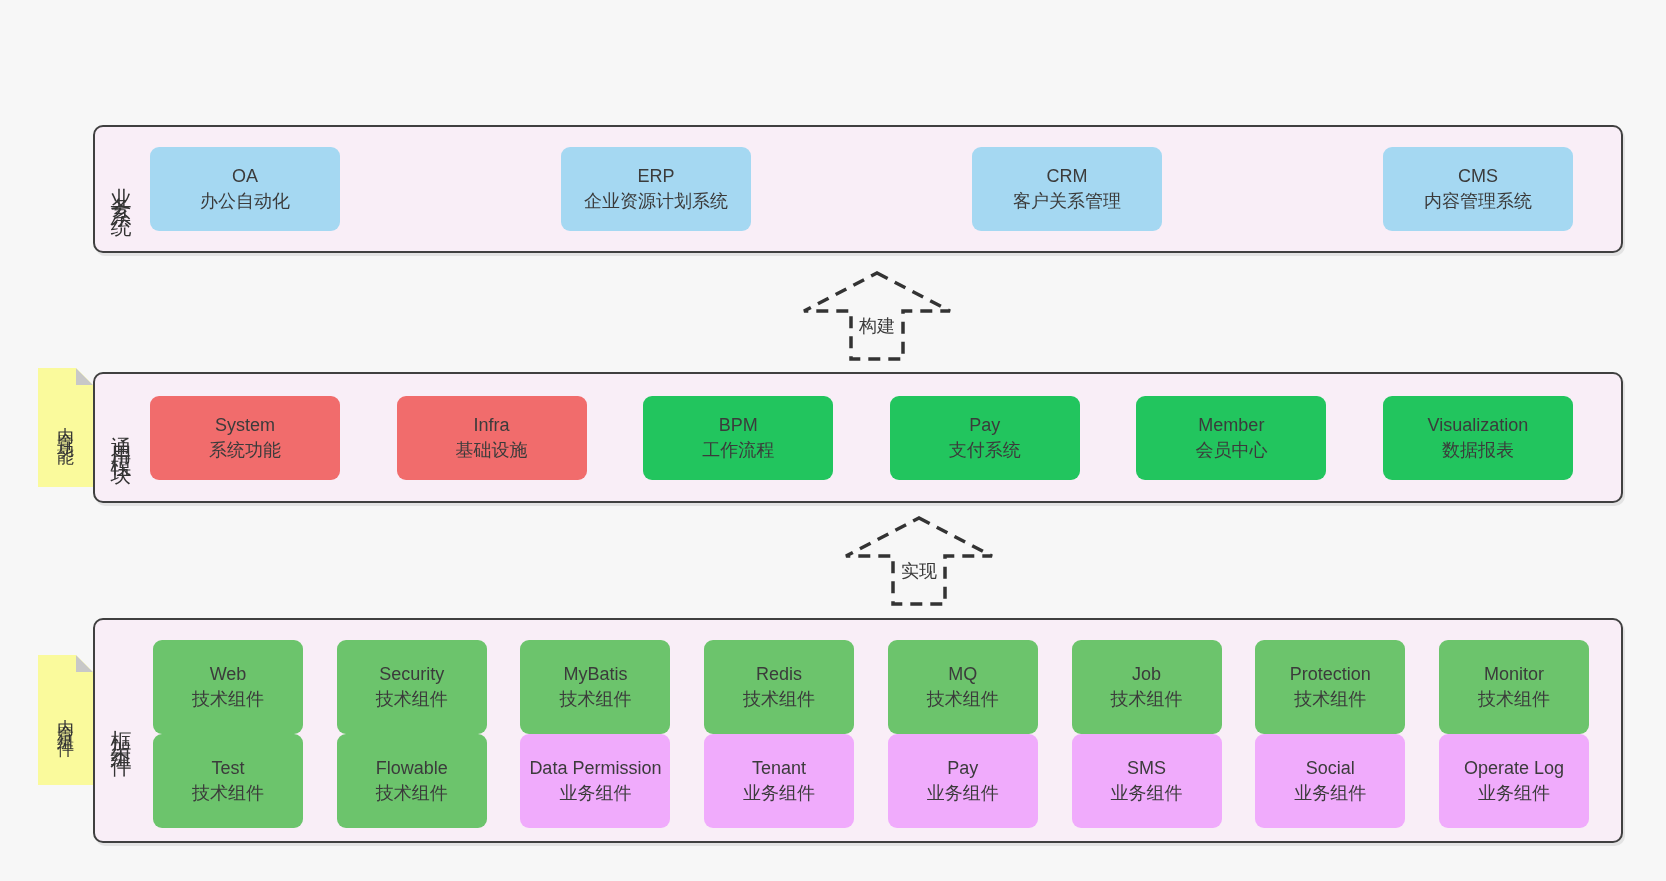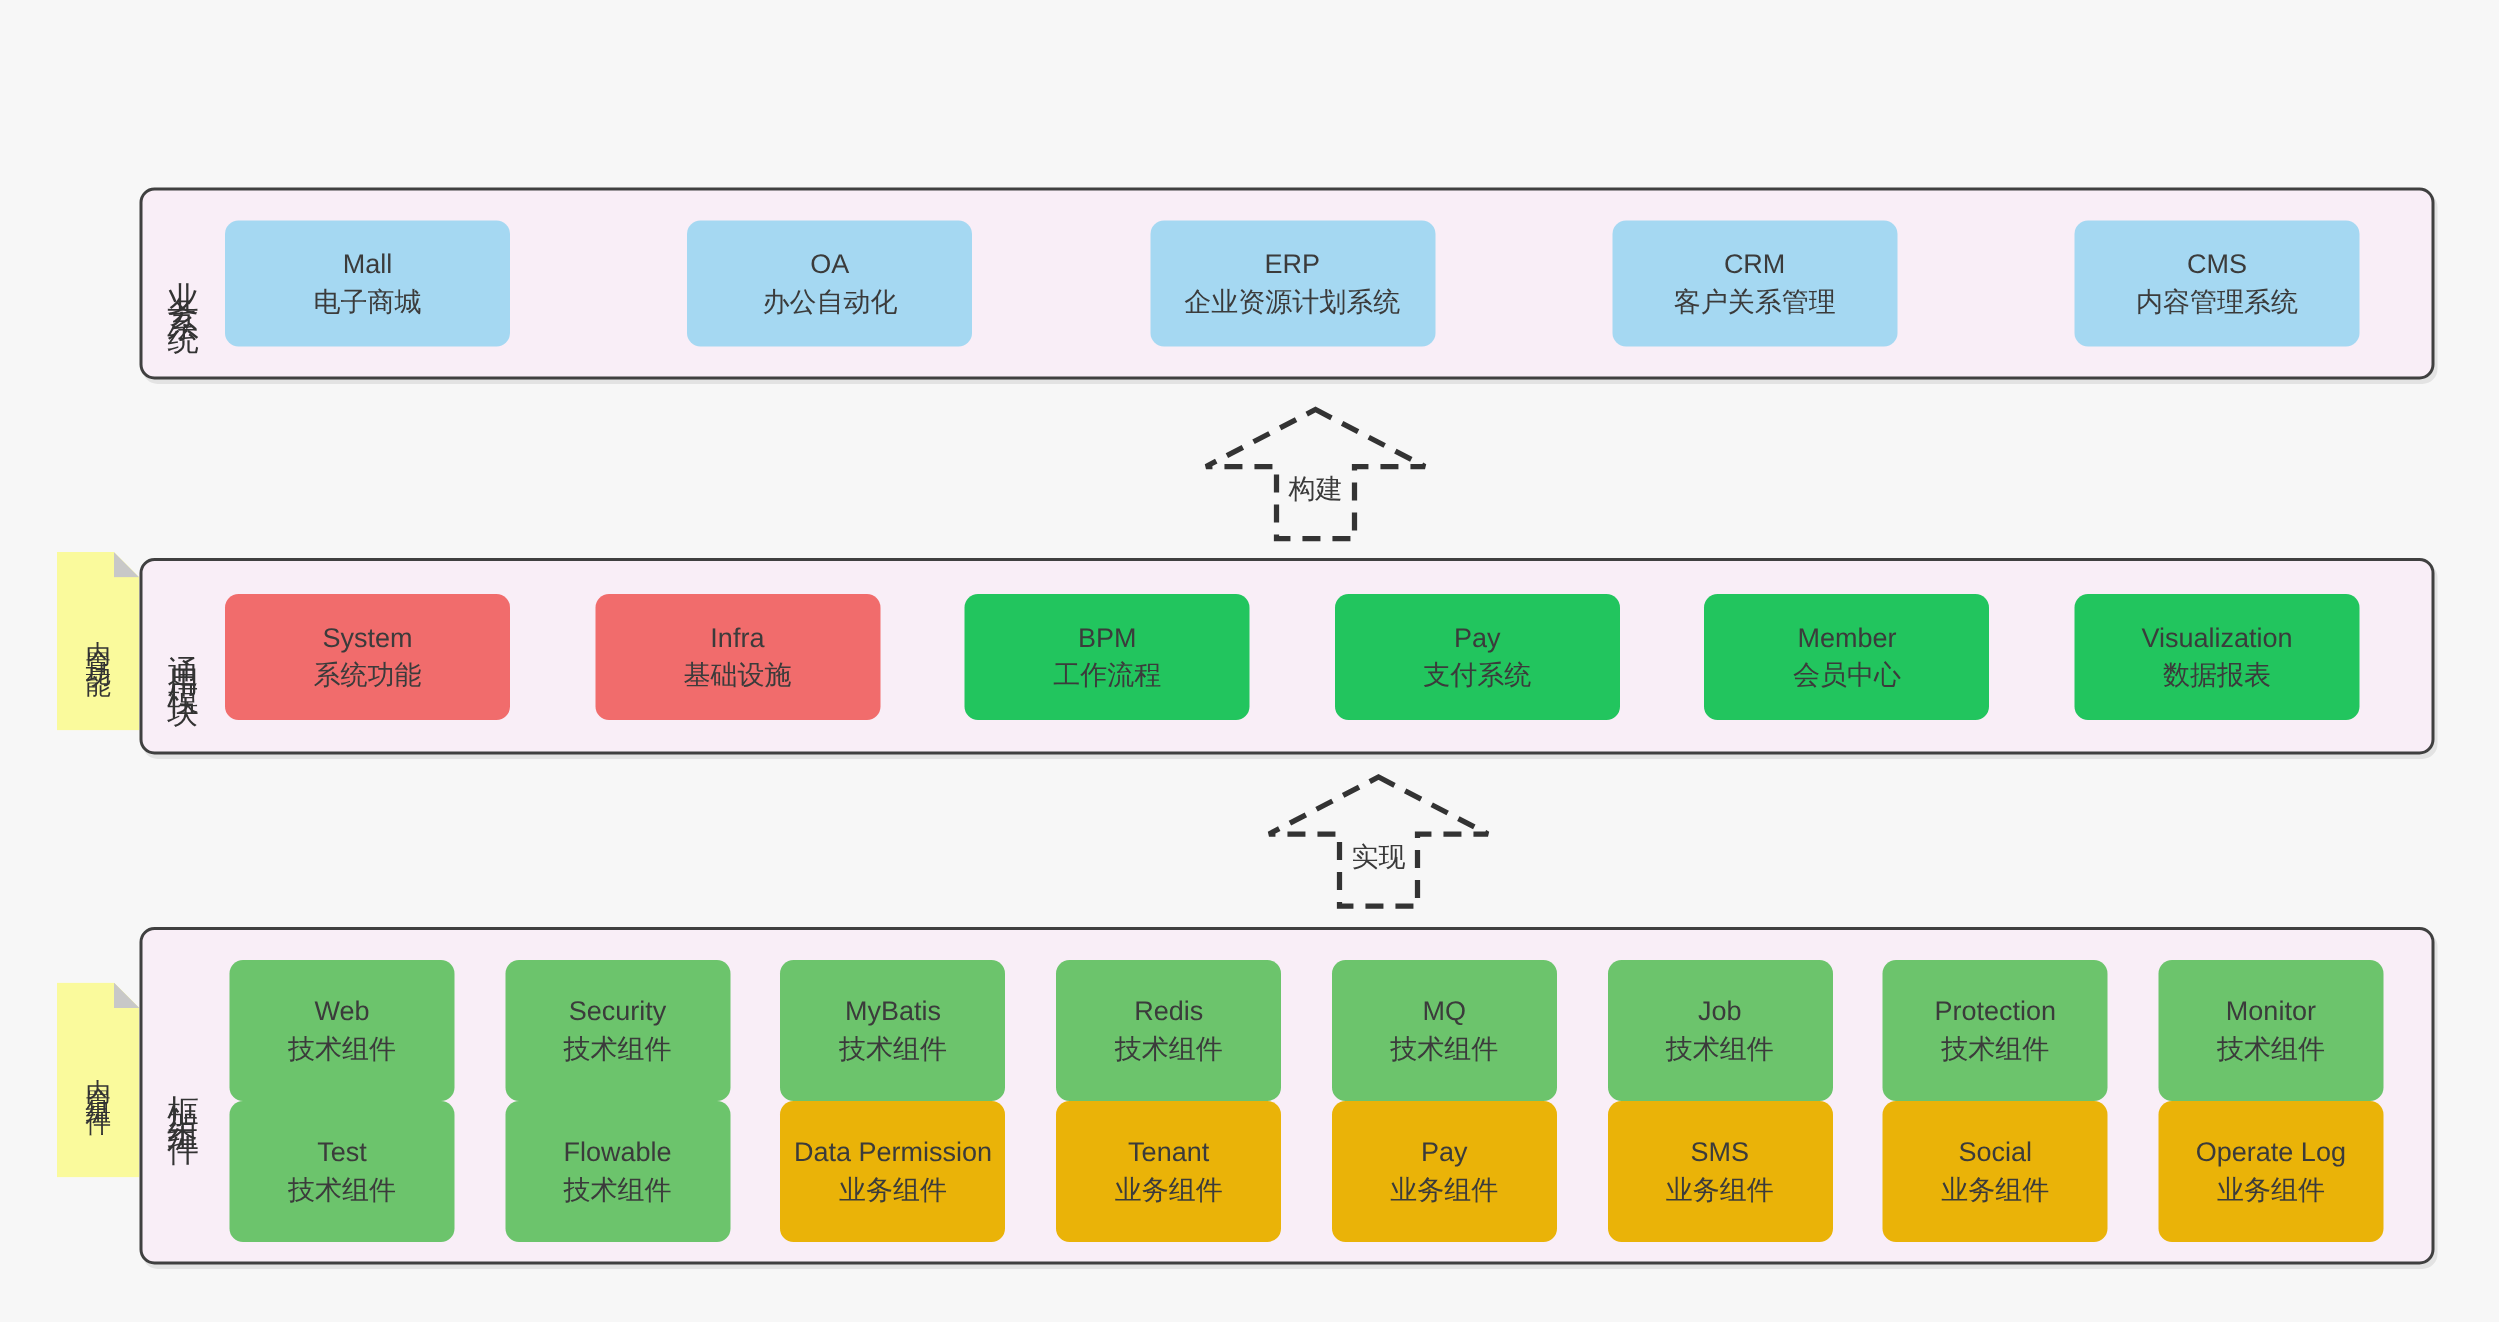--- a/index.html
+++ b/index.html
@@ -28,21 +28,21 @@
     justify-content:center;align-items:center;text-align:center;
     font-size:18px;line-height:25px;color:#3b3b3b;box-sizing:border-box;
     padding:4px 6px;
   }
   .box.w6{width:190px;height:84px;}
   .box.w8{width:150px;height:94px;}
   .blue{background:#a5d8f2;}
   .red{background:#f16c6c;}
   .pink{background:#22c55e;}
   .green{background:#6cc46c;}
-  .green-light{background:#eab308;}
+  .green-light{background:#f0abfc;}
   
   .comp-rows{
     position:absolute;left:58px;right:32px;top:20px;bottom:18px;
     display:flex;flex-direction:column;justify-content:space-between;
   }
   .comp-row{display:flex;justify-content:space-between;}
   
   .sticky{
     position:absolute;left:38px;width:55px;background:#fafa9c;
     clip-path:polygon(0 0,calc(100% - 17px) 0,100% 17px,100% 100%,0 100%);
@@ -66,24 +66,20 @@
     white-space:nowrap;
   }
 </style>
 </head>
 <body>
 
 <div class="container" style="top:125px;height:128px;">
   <div class="v-label">业务系统</div>
   <div class="row">
     <div class="box w6 blue">
-      <div>Mall</div>
-      <div>电子商城</div>
-    </div>
-    <div class="box w6 blue">
       <div>OA</div>
       <div>办公自动化</div>
     </div>
     <div class="box w6 blue">
       <div>ERP</div>
       <div>企业资源计划系统</div>
     </div>
     <div class="box w6 blue">
       <div>CRM</div>
       <div>客户关系管理</div>

